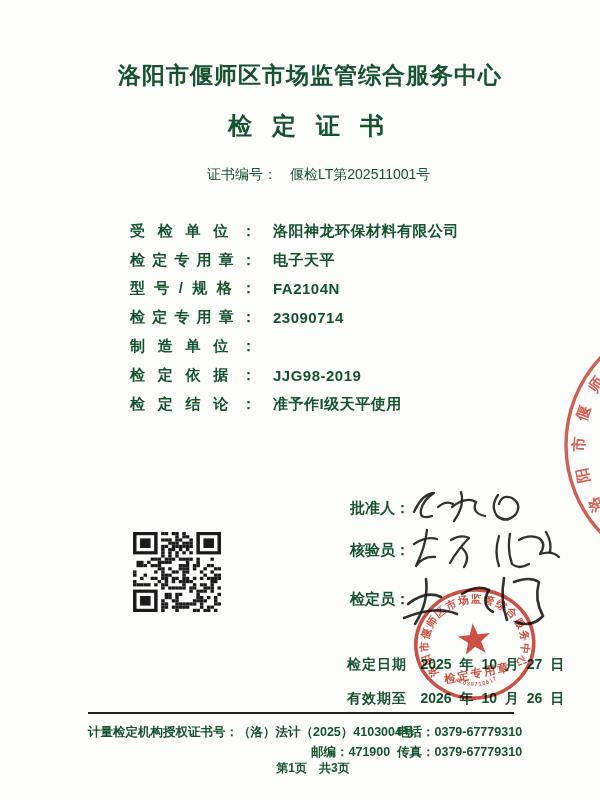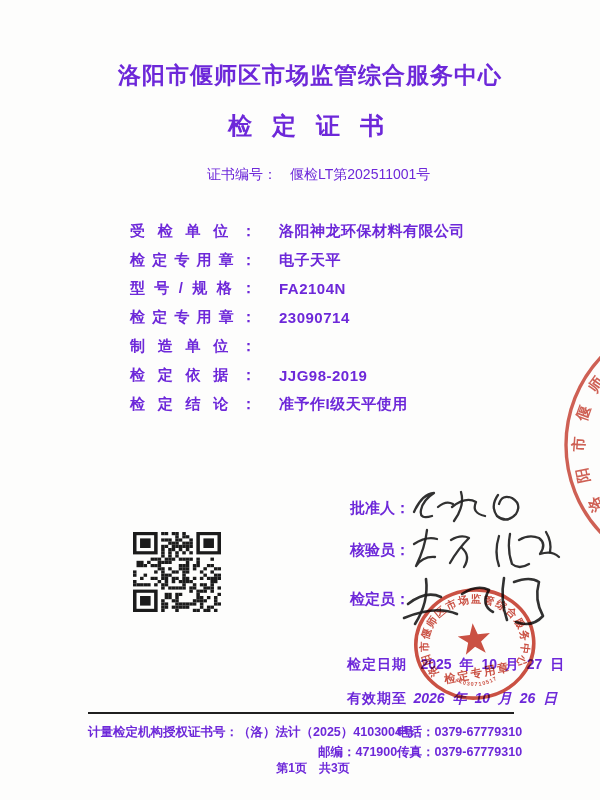--- a/index.html
+++ b/index.html
@@ -1,29 +1,29 @@
 <!DOCTYPE html>
 <html><head>
 <meta charset="utf-8">
 <style>
   html,body{margin:0;padding:0;background:#e8e8e8;}
   #page{position:relative;width:600px;height:800px;background:#fdfdfc;overflow:hidden;
-        font-family:"Liberation Sans","DejaVu Sans",sans-serif;color:#6d28d9;margin:0 auto;}
+        font-family:"Liberation Sans","DejaVu Sans",sans-serif;color:#14532d;margin:0 auto;}
   .abs{position:absolute;}
   #org-title{top:60px;left:0;width:600px;text-align:center;font-size:23px;font-weight:700;
              letter-spacing:1px;transform:translateX(10px);}
   #doc-title{top:110px;left:0;width:600px;text-align:center;font-size:24px;font-weight:700;
              letter-spacing:20px;transform:translateX(16px);}
   #cert-line{top:166px;left:207px;font-size:14px;font-weight:400;}
   #cert-line .v{margin-left:13px;}
   #fields{top:217px;left:130px;width:420px;}
   .frow{display:flex;height:28.8px;align-items:center;}
   .flabel{display:inline-block;width:126px;font-size:15px;font-weight:700;
           text-align:justify;text-align-last:justify;}
-  .fvalue{margin-left:23px;font-size:15px;font-weight:700;letter-spacing:0.5px;white-space:nowrap;}
+  .fvalue{margin-left:17px;font-size:15px;font-weight:700;letter-spacing:0.5px;white-space:nowrap;}
   .sig-label{font-size:15px;font-weight:700;}
   .drow-label{font-size:14px;font-weight:700;letter-spacing:1px;}
   .drow-value{font-size:14px;font-weight:700;word-spacing:4px;}
   #divider{top:712px;left:88px;width:426px;height:2px;background:#1f1f1f;}
   .foot{font-size:12.5px;font-weight:700;white-space:nowrap;}
   #page-info{top:760px;left:0;width:600px;text-align:center;font-size:12px;font-weight:700;
              transform:translateX(13px);}
   .sig path{fill:none;stroke:#1f1f1f;stroke-width:2.3;stroke-linecap:round;stroke-linejoin:round;opacity:.92;}
   .stamp{mix-blend-mode:multiply;}
   #stamp-big{top:584px;left:408px;opacity:.88;transform:rotate(-6deg);}
@@ -321,32 +321,32 @@
       <rect x="72.24" y="82.56" width="3.44" height="3.44" fill="#1b1b1b"></rect>
       <rect x="79.12" y="82.56" width="3.44" height="3.44" fill="#1b1b1b"></rect>
     </svg>
 
   <div class="abs" style="top:655px;left:347px;">
     <span class="drow-label">检定日期</span>
     <span class="drow-value" style="margin-left:9px;">2025 年 10 月 27 日</span>
   </div>
   <div class="abs" style="top:689px;left:347px;">
     <span class="drow-label">有效期至</span>
-    <span class="drow-value" style="margin-left:2px;font-style:italic;">2026 年 10 月 26 日</span>
+    <span class="drow-value" style="margin-left:9px;">2026 年 10 月 26 日</span>
   </div>
 
   <div id="divider" class="abs"></div>
 
   <span class="abs foot" style="top:724px;left:88px;">
     <span>计量检定机构授权证书号：</span><span>（洛）法计（2025）4103004号</span>
   </span>
   <span class="abs foot" style="top:724px;left:397px;">
     <span>电话：</span><span>0379-67779310</span>
   </span>
-  <span class="abs foot" style="top:744px;left:286px;padding-left:32px;">
+  <span class="abs foot" style="top:744px;left:279px;padding-left:32px;">
     <span>邮编：</span><span>471900</span>
   </span>
   <span class="abs foot" style="top:744px;left:397px;text-align:center;">
     <span>传真：</span><span>0379-67779310</span>
   </span>
   <div id="page-info" class="abs">第1页　共3页</div>
 
   <svg id="stamp-big" class="abs stamp" width="134" height="124" viewBox="0 0 134 124">
     <defs>
       <path id="ringArc" d="M 28.5 85.4 A 47 42.5 0 1 1 105.5 85.4" fill="none"></path>

